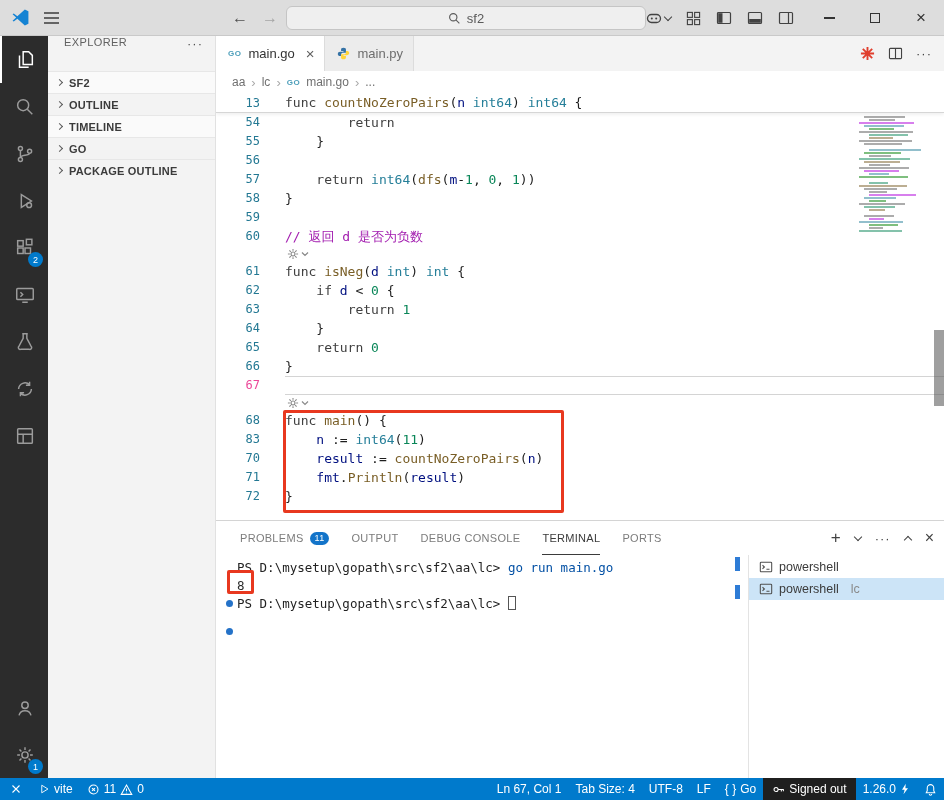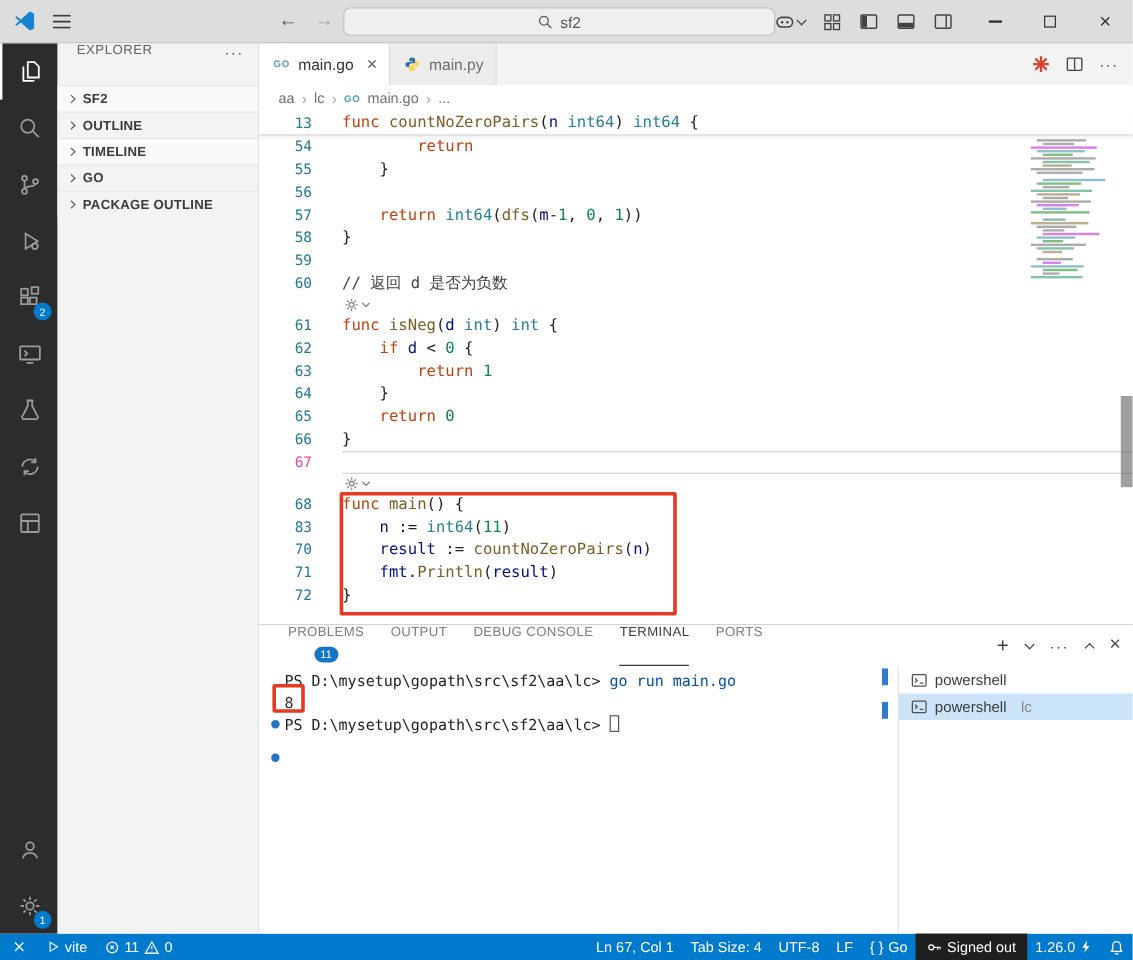--- a/index.html
+++ b/index.html
@@ -65,28 +65,28 @@
   
   .editor { position:relative; height:427px; background:#fff; overflow:hidden; font-family:"DejaVu Sans Mono","Liberation Mono",monospace; font-size:13px; color:#1e1e1e; }
   .code-row { display:flex; height:19px; line-height:19px; }
   .code-row.lens { height:16px; line-height:16px; }
   .gutter { width:69px; padding-right:25px; text-align:right; color:#237893; font-size:12px; }
   .code-row.current .gutter { color:#ec4899; }
   .code-text { flex:1; white-space:pre; }
   .code-row.current .code-text { box-shadow: inset 0 1px 0 #d4d4d4, inset 0 -1px 0 #d4d4d4; }
   .code-row.lens .code-text { display:flex; align-items:center; gap:2px; padding-left:2px; }
   .sticky { height:20px; line-height:20px; border-bottom:1px solid #d6d6d6; box-shadow:0 2px 3px rgba(0,0,0,.06); position:relative; z-index:5; background:#fff; }
-  .tk-kw{color:#c2410c} .tk-fn{color:#795e26} .tk-ty{color:#267f99} .tk-num{color:#098658} .tk-cmt{color:#404040} .tk-var{color:#001080} .tk-pl{color:#1e1e1e}
+  .tk-kw{color:#404040} .tk-fn{color:#795e26} .tk-ty{color:#267f99} .tk-num{color:#098658} .tk-cmt{color:#a21caf} .tk-var{color:#001080} .tk-pl{color:#1e1e1e}
   .minimap { position:absolute; top:0; right:10px; width:78px; height:100%; }
   .vscroll { position:absolute; right:0; top:237px; width:10px; height:76px; background:rgba(80,80,80,.55); }
 
   
   .panel { height:258px; border-top:1px solid #d4d4d4; background:#fff; display:flex; flex-direction:column; }
   .panel-header { height:34px; display:flex; align-items:center; padding:0 10px 0 24px; }
-  .ptab { margin-right:22px; height:34px; display:flex; align-items:center; gap:6px; font-size:11px; color:#7c7c7c; letter-spacing:.3px;flex-direction:column; }
+  .ptab { margin-right:22px; height:34px; display:flex; align-items:center; gap:6px; font-size:11px; color:#7c7c7c; letter-spacing:.3px; }
   .ptab.active { color:#3b3b3b; box-shadow:inset 0 -1px 0 #3b3b3b; }
   .pbadge { background:#1374c9; color:#fff; border-radius:9px; font-size:9px; padding:2px 5px; line-height:1; }
   .pactions { margin-left:auto; display:flex; align-items:center; gap:14px; color:#424242; font-size:15px; }
   .panel-body { flex:1; display:flex; }
   .term { flex:1; position:relative; font-family:"DejaVu Sans Mono","Liberation Mono",monospace; font-size:12.5px; color:#2b2b2b; padding:4px 0 0 21px; line-height:18px; }
   .tline { white-space:pre; height:18px; }
   .tprompt { color:#222; }
   .tcmd { color:#0451a5; }
   .tcursor { display:inline-block; width:8px; height:14px; border:1px solid #555; margin-left:8px; vertical-align:-2px; }
   .tdot { position:absolute; left:10px; width:7px; height:7px; border-radius:50%; background:#2472c8; }

